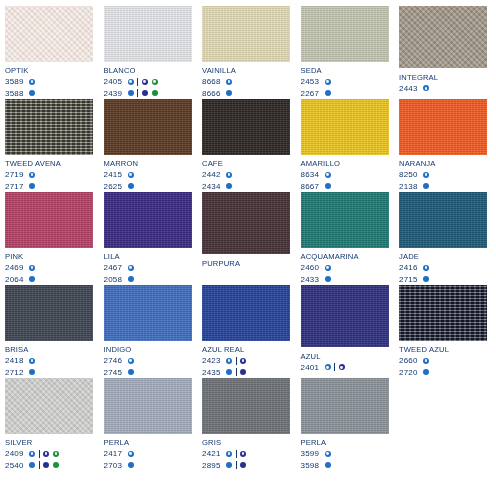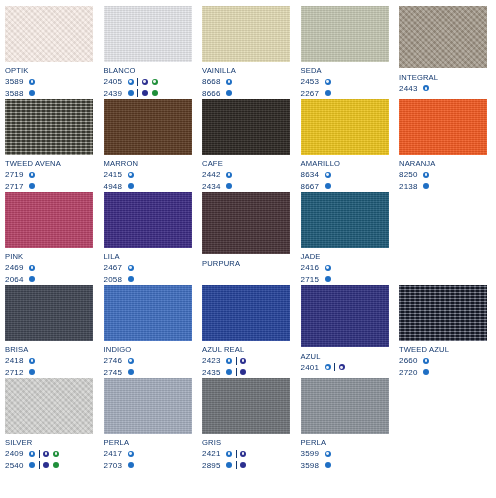--- a/index.html
+++ b/index.html
@@ -274,21 +274,21 @@
         <div class="code-lines">
           <div class="code-line">
             <span class="code-num">2415</span>
             <span class="badge-groups">
               <span class="badge-group">
                 <span class="badge has-mark" style="background: rgb(31, 111, 196);"></span>
               </span>
             </span>
           </div>
           <div class="code-line">
-            <span class="code-num">4948</span>
+            <span class="code-num">2625</span>
             <span class="badge-groups">
               <span class="badge-group">
                 <span class="badge" style="background: rgb(31, 111, 196);"></span>
               </span>
             </span>
           </div>
         </div>
       </div>
       <div class="swatch-cell">
         <div class="swatch-chip" style="background: rgb(44, 39, 34);">
@@ -410,20 +410,44 @@
               </span>
             </span>
           </div>
         </div>
       </div>
       <div class="swatch-cell">
         <div class="swatch-chip" style="background: rgb(70, 49, 54);">
           <div class="tex"></div>
         </div>
         <div class="swatch-name">PURPURA</div>
+      </div>
+      <div class="swatch-cell">
+        <div class="swatch-chip" style="background: rgb(30, 122, 116);">
+          <div class="tex"></div>
+        </div>
+        <div class="swatch-name">ACQUAMARINA</div>
+        <div class="code-lines">
+          <div class="code-line">
+            <span class="code-num">2460</span>
+            <span class="badge-groups">
+              <span class="badge-group">
+                <span class="badge has-mark" style="background: rgb(31, 111, 196);"></span>
+              </span>
+            </span>
+          </div>
+          <div class="code-line">
+            <span class="code-num">2433</span>
+            <span class="badge-groups">
+              <span class="badge-group">
+                <span class="badge" style="background: rgb(31, 111, 196);"></span>
+              </span>
+            </span>
+          </div>
+        </div>
       </div>
       <div class="swatch-cell">
         <div class="swatch-chip" style="background: rgb(29, 90, 119);">
           <div class="tex"></div>
         </div>
         <div class="swatch-name">JADE</div>
         <div class="code-lines">
           <div class="code-line">
             <span class="code-num">2416</span>
             <span class="badge-groups">

